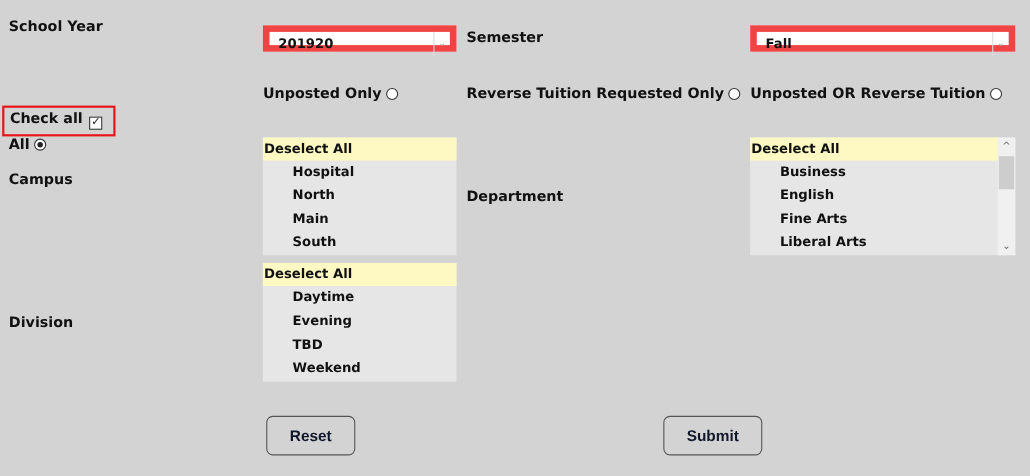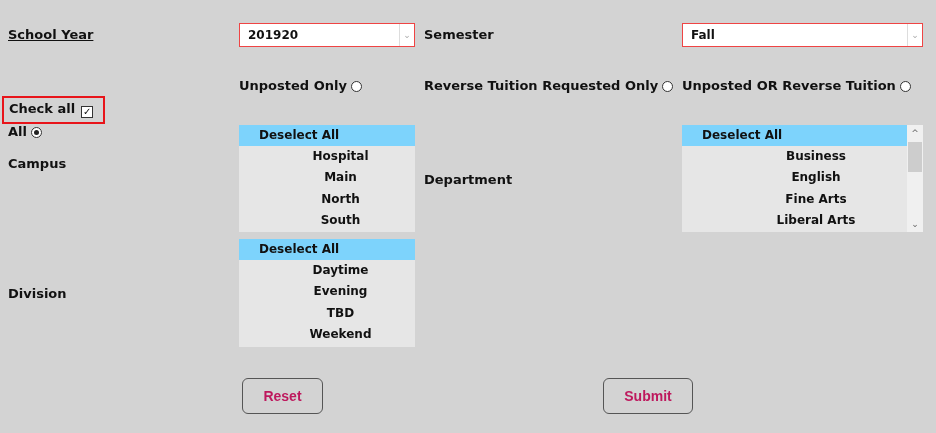--- a/index.html
+++ b/index.html
@@ -3,21 +3,21 @@
 <meta charset="utf-8">
 <style>
   html, body { margin:0; padding:0; }
   body {
     width:936px; height:433px; background:#d3d3d3; position:relative; overflow:hidden;
     font-family: "DejaVu Sans", sans-serif; font-weight:bold; font-size:13px; color:#111;
   }
   .label { position:absolute; font-size:13px; font-weight:bold; }
   .select {
     position:absolute; background:#fff; height:24px; box-sizing:border-box;
-    border:1px solid #ef4444; font-size:12px; font-weight:bold; line-height:22px; padding-left:8px;
+    border:6px solid #ef4444; font-size:12px; font-weight:bold; line-height:22px; padding-left:8px;
   }
   .select .arrow {
     position:absolute; right:0; top:0; width:14px; height:22px; border-left:1px solid #ddd;
     color:#aaa; font-size:9px; text-align:center; line-height:22px; font-weight:normal;
   }
   .radio {
     display:inline-block; width:11px; height:11px; border:1px solid #333; border-radius:50%;
     background:#fff; vertical-align:-2px; margin-left:4px; position:relative; box-sizing:border-box;
   }
   .radio.on::after {
@@ -25,40 +25,40 @@
   }
   .checkbox {
     display:inline-block; width:12px; height:12px; border:1px solid #333; background:#fff;
     vertical-align:-2px; margin-left:6px; box-sizing:border-box; font-size:10px; line-height:10px; text-align:center;
   }
   .highlight { position:absolute; border:2px solid #e8141a; }
   .listbox {
     position:absolute; background:#e6e6e6; box-sizing:border-box; font-size:12px; font-weight:bold;
   }
   .listbox .head {
-    background:#7dd3fc; height:21px; line-height:21px; padding-left:20px;
+    background:#fef9c3; height:21px; line-height:21px; padding-left:1px;
   }
-  .listbox .item { height:21.3px; line-height:21px; padding-left:27px;text-align:center; }
+  .listbox .item { height:21.3px; line-height:21px; padding-left:27px; }
   .scrollbar {
     position:absolute; right:0; top:0; width:16px; height:100%; background:#f0f0f0;
   }
   .scrollbar .up, .scrollbar .down { position:absolute; left:0; width:16px; height:16px; text-align:center; font-size:9px; color:#666; line-height:16px; font-weight:normal;}
   .scrollbar .up { top:0; }
   .scrollbar .down { bottom:0; }
   .scrollbar .thumb { position:absolute; left:1px; top:17px; width:14px; height:30px; background:#cdcdcd; }
   .btn {
     position:absolute; height:36px; background:#d3d3d3; border:1px solid #555; border-radius:6px;
     box-sizing:border-box; font-family:"Liberation Sans", sans-serif; font-weight:bold; font-size:14px;
-    text-align:center; line-height:34px; color:#be185d;
+    text-align:center; line-height:34px; color:#0f172a;
   }
 </style>
 </head>
 <body>
 
-<div class="label" style="left:8px;top:27px;text-decoration:underline;">School Year</div>
+<div class="label" style="left:8px;top:17px;">School Year</div>
 <div class="select" style="left:239px;top:23px;width:176px;">
   <span>201920</span>
   <span class="arrow">⌄</span>
 </div>
 <div class="label" style="left:424px;top:27px;text-align:right;">Semester</div>
 <div class="select" style="left:682px;top:23px;width:241px;">
   <span>Fall</span>
   <span class="arrow">⌄</span>
 </div>
 
@@ -77,22 +77,22 @@
 
 <div class="highlight" style="left:2px;top:96px;width:99px;height:24px;"></div>
 <div class="label" style="left:9px;top:101px;">
   <span>Check all</span><span class="checkbox">✓</span>
 </div>
 
 <div class="label" style="left:8px;top:156px;text-align:center;">Campus</div>
 <div class="listbox" style="left:239px;top:125px;width:176px;height:107px;">
   <div class="head">Deselect All</div>
   <div class="item">Hospital</div>
+  <div class="item">North</div>
   <div class="item">Main</div>
-  <div class="item">North</div>
   <div class="item">South</div>
 </div>
 
 <div class="label" style="left:424px;top:172px;">Department</div>
 <div class="listbox" style="left:682px;top:125px;width:241px;height:107px;">
   <div class="head" style="margin-right:16px;">Deselect All</div>
   <div class="item">Business</div>
   <div class="item">English</div>
   <div class="item">Fine Arts</div>
   <div class="item">Liberal Arts</div>

